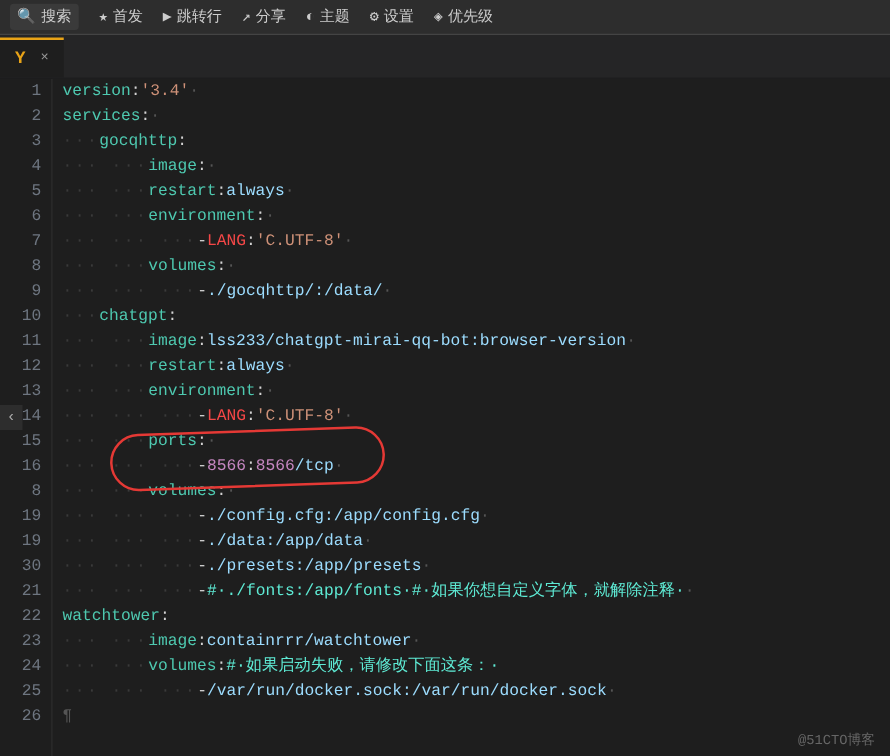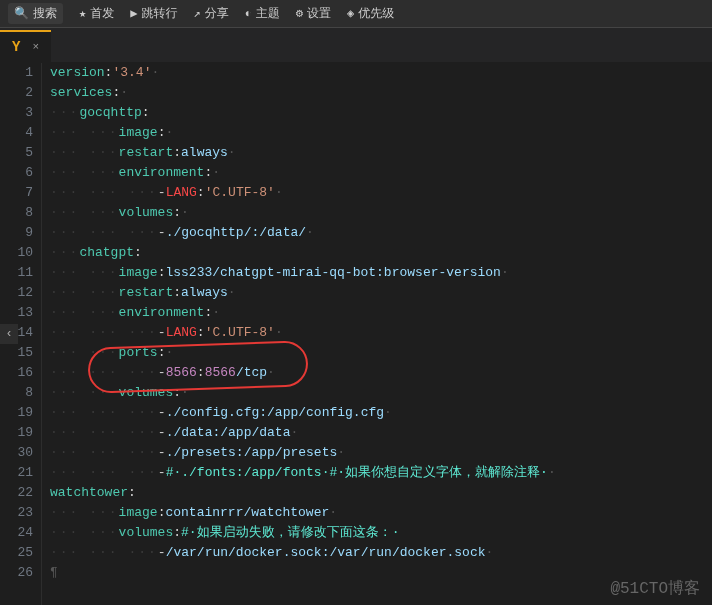--- a/index.html
+++ b/index.html
@@ -161,21 +161,21 @@
       letter-spacing: 2px;
       font-size: 13px;
     }
 
     
     .watermark {
       position: absolute;
       bottom: 6px;
       right: 12px;
       color: #666;
-      font-size: 16px;
+      font-size: 11px;
     }
   </style>
 </head>
 <body>
 
 <div class="top-nav">
   <div class="nav-item nav-search">
     <span>🔍</span>
     <span>搜索</span>
   </div>

